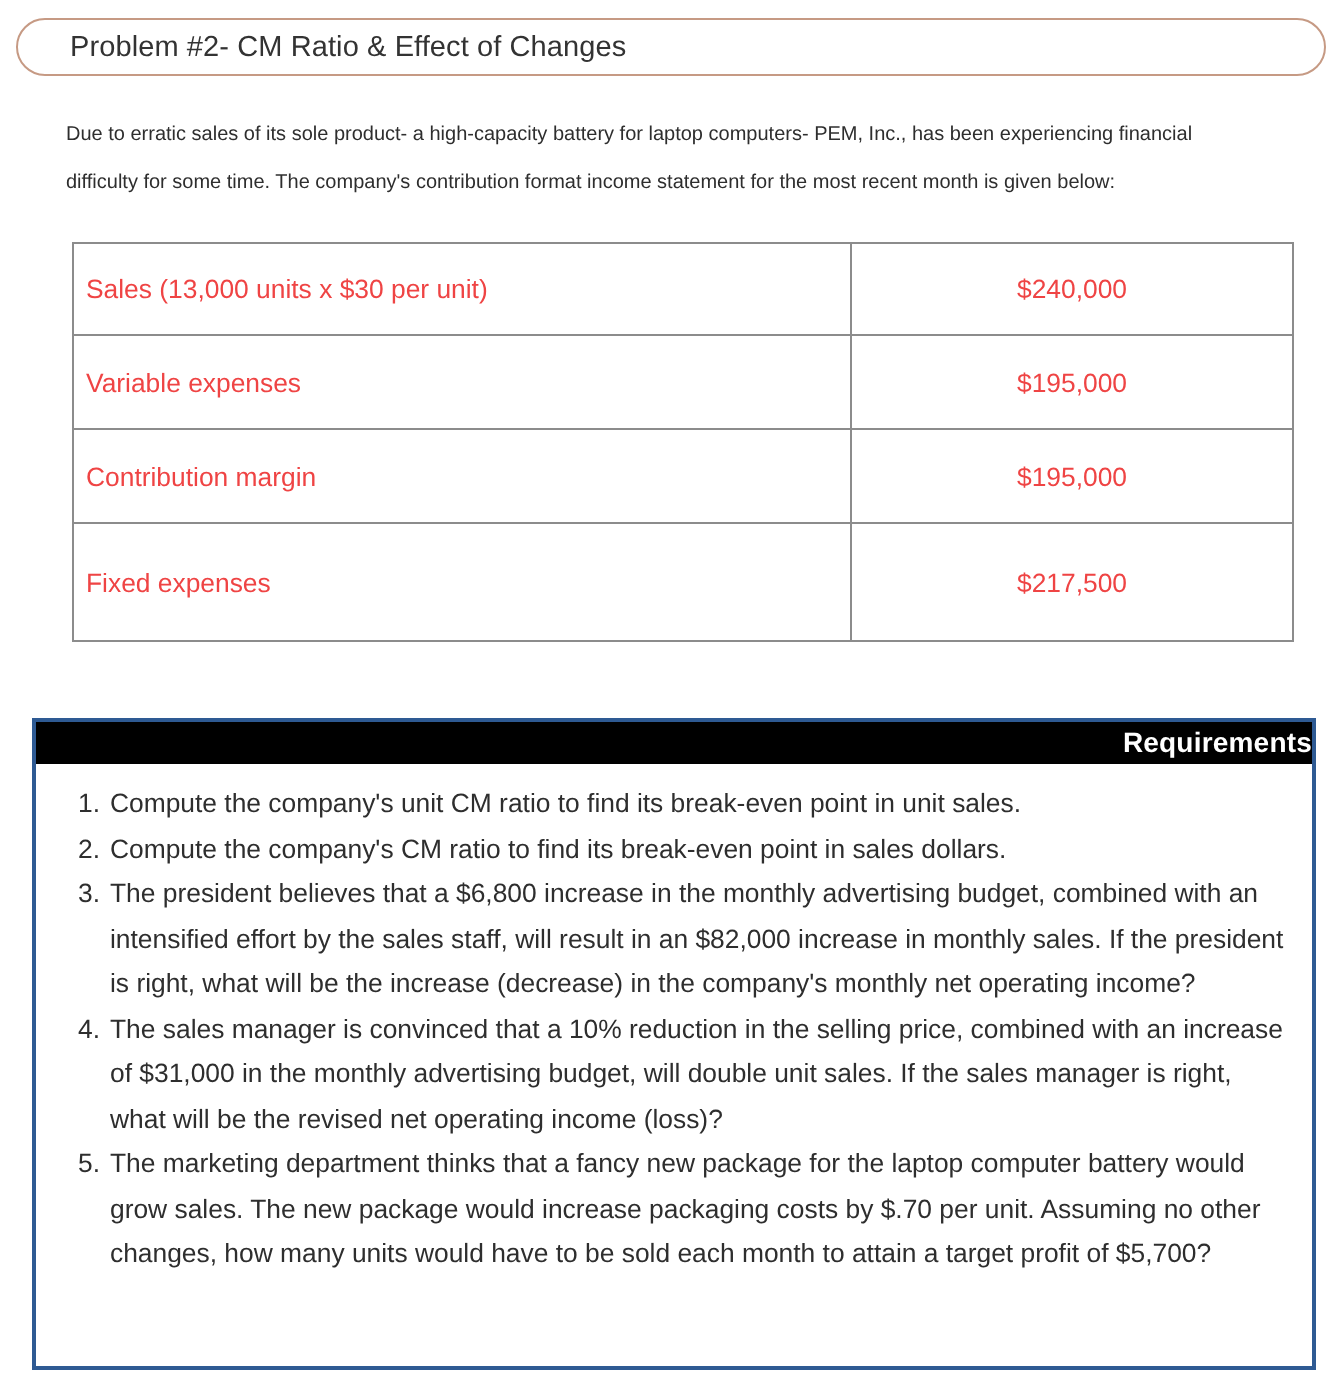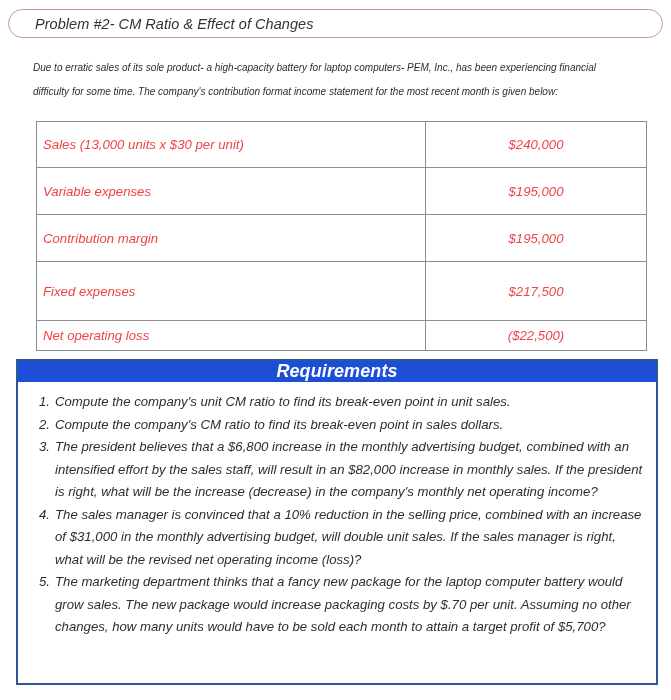--- a/index.html
+++ b/index.html
@@ -13,21 +13,20 @@
     font-family: "Liberation Sans", sans-serif;
     color: #2b2b2b;
     overflow: hidden;
   }
 
   .page {
     position: relative;
     width: 671px;
     height: 700px;
     box-sizing: border-box;
-    font-style: italic;
   }
 
   
   .title-pill {
     position: absolute;
     left: 8px;
     top: 9px;
     width: 655px;
     height: 29px;
     box-sizing: border-box;
@@ -89,25 +88,25 @@
     position: absolute;
     left: 16px;
     top: 359px;
     width: 642px;
     height: 326px;
     box-sizing: border-box;
     border: 2.5px solid #2e5a93;
     background: #ffffff;
   }
   .req-header {
-    background: #1d4ed8;
+    background: #000000;
     color: #ffffff;
-    font-size: 18px;
+    font-size: 14px;
     font-weight: bold;
-    text-align: center;
+    text-align: right;
     height: 21px;
     line-height: 21px;
     letter-spacing: 0.1px;
   }
   .req-list {
     margin: 0;
     padding: 9px 12px 0 10px;
     list-style: none;
   }
   .req-item {
@@ -149,24 +148,20 @@
         <td class="amount">$195,000</td>
       </tr>
       <tr class="r-mid">
         <td class="label">Contribution margin</td>
         <td class="amount">$195,000</td>
       </tr>
       <tr class="r-big">
         <td class="label">Fixed expenses</td>
         <td class="amount">$217,500</td>
       </tr>
-      <tr class="r-short">
-        <td class="label">Net operating loss</td>
-        <td class="amount">($22,500)</td>
-      </tr>
     </tbody>
   </table>
 
   <div class="req-box">
     <div class="req-header">Requirements</div>
     <div class="req-list">
 
       <div class="req-item">
         <span class="req-num">1.</span>
         <span class="req-text">Compute the company's unit CM ratio to find its break-even point in unit sales.</span>

